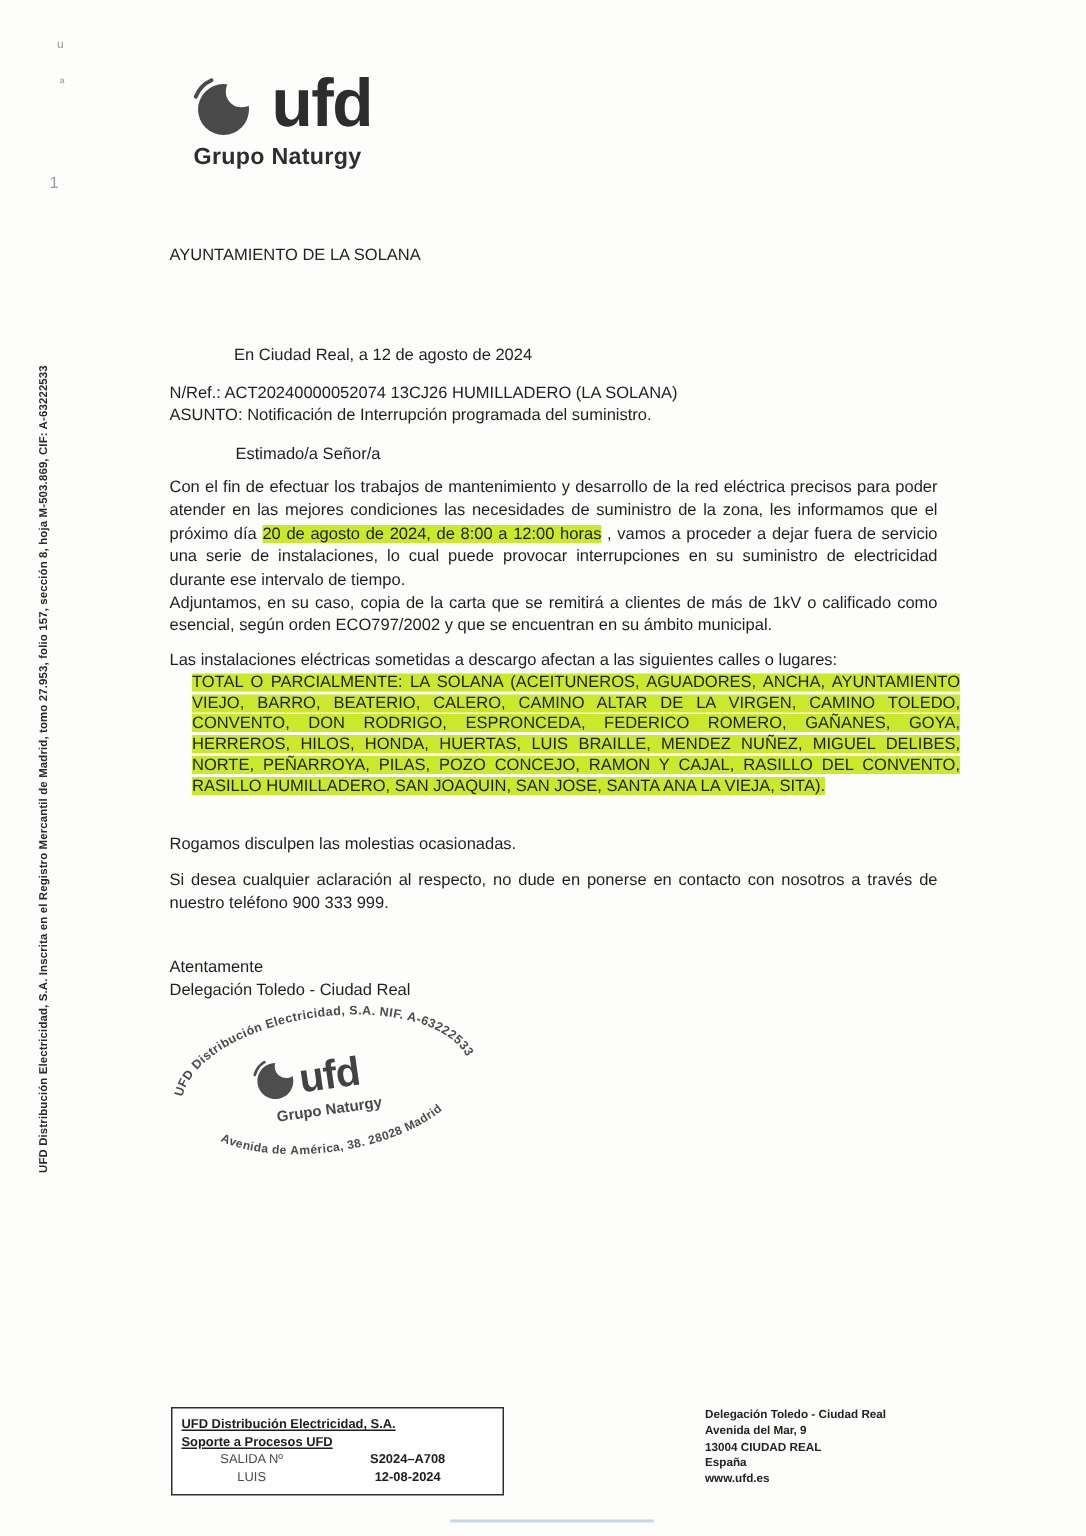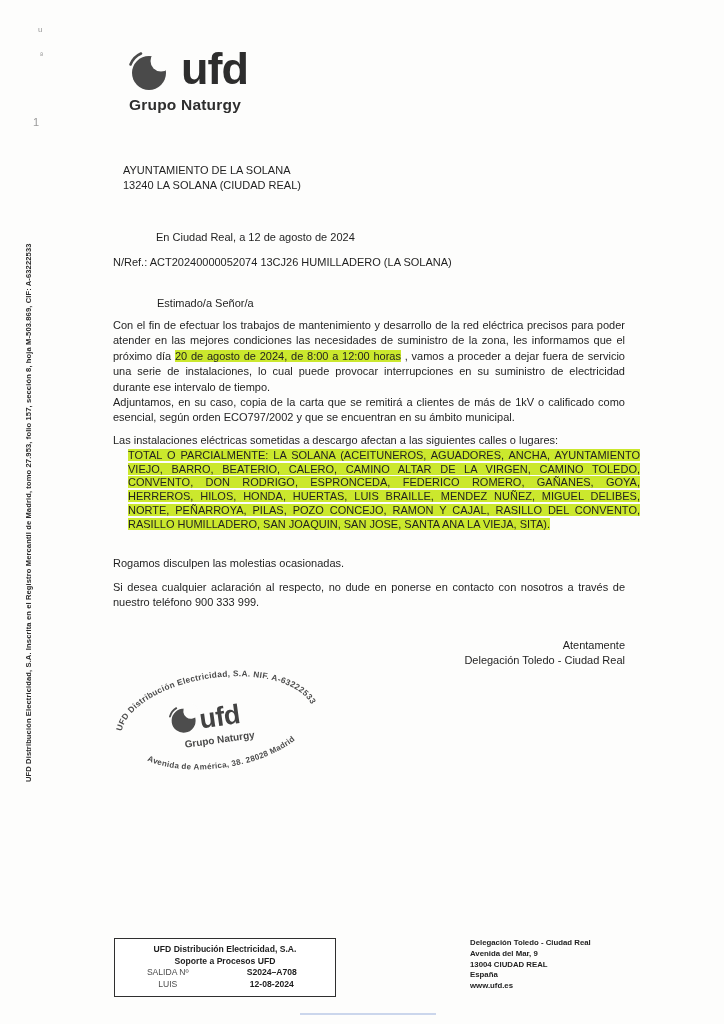--- a/index.html
+++ b/index.html
@@ -44,21 +44,21 @@
   
   .stamp{left:110px;top:660px;transform:rotate(-8deg);opacity:.92;}
 
   
   .outbox{
     left:114px;top:938px;width:222px;
     border:1.6px solid #2f2f2f;background:#fff;
     padding:5px 6px 6px 6px;box-sizing:border-box;
     font-size:8.6px;color:#1d1d1d;
   }
-  .outbox .c{text-align:center;font-weight:700;line-height:11.5px;}
+  .outbox .c{text-align:left;font-weight:700;line-height:11.5px;text-decoration:underline;}
   .outbox .row{display:flex;line-height:11.5px;}
   .outbox .lbl{width:45%;text-align:center;color:#4c4c4c;font-weight:400;}
   .outbox .val{width:55%;text-align:center;font-weight:700;}
 
   
   .footer-right{
     left:470px;top:938px;font-size:7.8px;font-weight:700;color:#222;
     line-height:10.8px;
   }
 
@@ -77,49 +77,49 @@
     <svg width="46" height="46" viewBox="0 0 46 46">
       <circle cx="22" cy="25" r="17" fill="#4a4a4a"></circle>
       <circle cx="34" cy="13" r="10.5" fill="#fdfdfc"></circle>
       <path d="M 14,5.5 A 20,20 0 0 0 3.5,16.5" fill="none" stroke="#4a4a4a" stroke-width="2.6" stroke-linecap="round"></path>
     </svg>
   </span>
   <span class="logo-word">ufd</span>
 </div>
 <div class="abs tagline">Grupo Naturgy</div>
 
-<div class="abs txt" style="top:163px;margin-left:10px;">
+<div class="abs txt" style="top:163px;">
   <div>AYUNTAMIENTO DE LA SOLANA</div>
-  <div>13240 LA SOLANA (CIUDAD REAL)</div>
 </div>
 
 <div class="abs txt" style="top:230px;padding-left:43px;">En Ciudad Real, a 12 de agosto de 2024</div>
 
 <div class="abs txt" style="top:255px;">
   <div>N/Ref.: ACT20240000052074 13CJ26 HUMILLADERO (LA SOLANA)</div>
+  <div>ASUNTO: Notificación de Interrupción programada del suministro.</div>
 </div>
 
 <div class="abs txt" style="top:296px;padding-left:44px;">Estimado/a Señor/a</div>
 
 <div class="abs txt just" style="top:318px;">
   <span>Con el fin de efectuar los trabajos de mantenimiento y desarrollo de la red eléctrica precisos para poder atender en las mejores condiciones las necesidades de suministro de la zona, les informamos que el próximo día </span><mark>20 de agosto de 2024, de 8:00 a 12:00 horas</mark><span> , vamos a proceder a dejar fuera de servicio una serie de instalaciones, lo cual puede provocar interrupciones en su suministro de electricidad durante ese intervalo de tiempo.</span>
 </div>
 
 <div class="abs txt just" style="top:395px;">Adjuntamos, en su caso, copia de la carta que se remitirá a clientes de más de 1kV o calificado como esencial, según orden ECO797/2002 y que se encuentran en su ámbito municipal.</div>
 
 <div class="abs txt" style="top:433px;">Las instalaciones eléctricas sometidas a descargo afectan a las siguientes calles o lugares:</div>
 <div class="abs txt just streets" style="top:449px;">
   <mark>TOTAL O PARCIALMENTE: LA SOLANA (ACEITUNEROS, AGUADORES, ANCHA, AYUNTAMIENTO VIEJO, BARRO, BEATERIO, CALERO, CAMINO ALTAR DE LA VIRGEN, CAMINO TOLEDO, CONVENTO, DON RODRIGO, ESPRONCEDA, FEDERICO ROMERO, GAÑANES, GOYA, HERREROS, HILOS, HONDA, HUERTAS, LUIS BRAILLE, MENDEZ NUÑEZ, MIGUEL DELIBES, NORTE, PEÑARROYA, PILAS, POZO CONCEJO, RAMON Y CAJAL, RASILLO DEL CONVENTO, RASILLO HUMILLADERO, SAN JOAQUIN, SAN JOSE, SANTA ANA LA VIEJA, SITA).</mark>
 </div>
 
 <div class="abs txt" style="top:556px;">Rogamos disculpen las molestias ocasionadas.</div>
 
 <div class="abs txt just" style="top:580px;">Si desea cualquier aclaración al respecto, no dude en ponerse en contacto con nosotros a través de nuestro teléfono 900 333 999.</div>
 
-<div class="abs txt" style="top:638px;text-align:right;">
+<div class="abs txt" style="top:638px;">
   <div>Atentamente</div>
   <div>Delegación Toledo - Ciudad Real</div>
 </div>
 
 <div class="abs stamp">
   <svg width="215" height="118" viewBox="0 0 215 118">
     <defs>
       <path id="arcTop" d="M 12,56 A 97,48 0 0 1 202,56"></path>
       <path id="arcBottom" d="M 25,85 A 92,42 0 0 0 189,85"></path>
     </defs>

